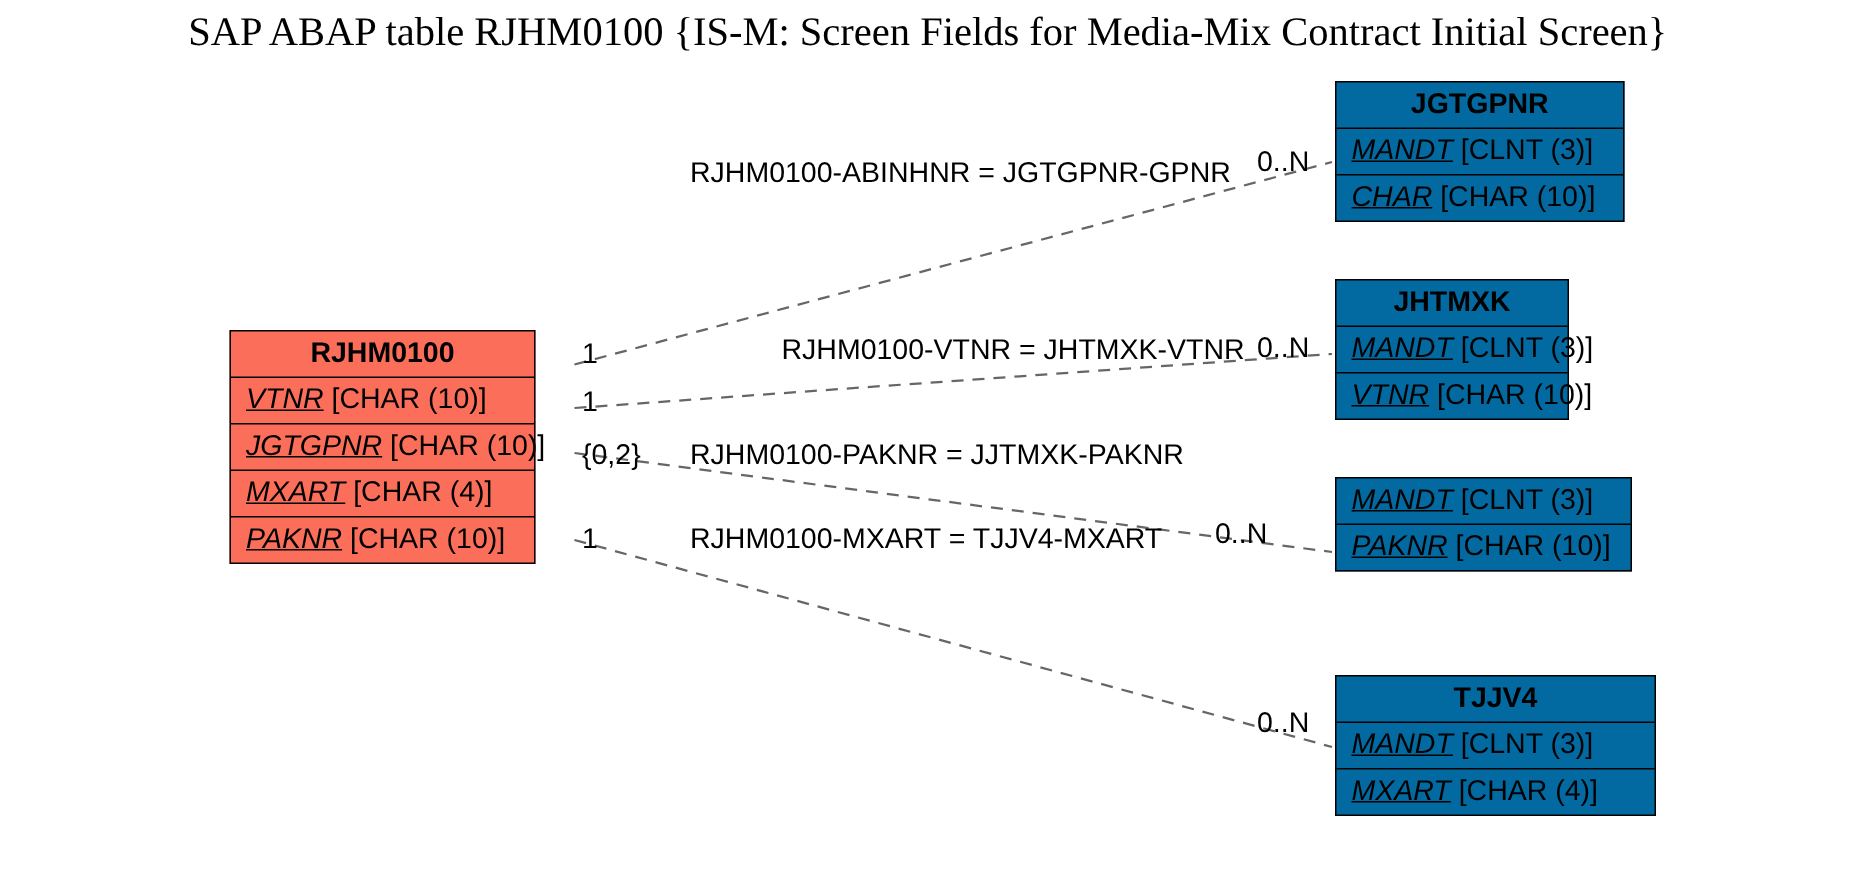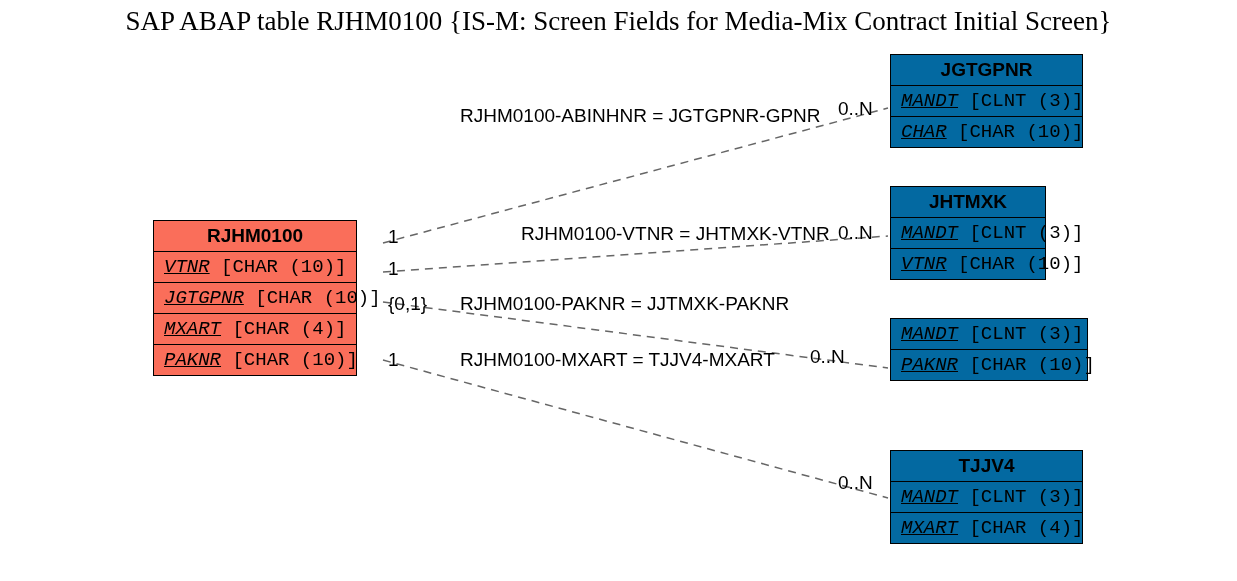--- a/index.html
+++ b/index.html
@@ -31,21 +31,20 @@
     font-weight: bold;
     text-align: center;
     padding: 4px 10px;
     border-bottom: 1px solid #000;
     white-space: nowrap;
   }
   .entity .row {
     padding: 4px 10px;
     border-bottom: 1px solid #000;
     white-space: nowrap;
-    font-family: Liberation Mono, monospace;
   }
   .entity .row:last-child {
     border-bottom: none;
   }
   .entity .fk {            
     font-style: italic;
     text-decoration: underline;
   }
   .main-entity { background: #fa6e5a; }
   .ref-entity  { background: #0369a1; }
@@ -120,21 +119,21 @@
   <div class="row">
     <span class="fk">MANDT</span>
     <span>[CLNT (3)]</span>
   </div>
   <div class="row">
     <span class="fk">PAKNR</span>
     <span>[CHAR (10)]</span>
   </div>
 </div>
 
-<div class="entity ref-entity" style="left:890px; top:450px; width:193px;">
+<div class="entity ref-entity" style="left:890px; top:450px; width:214px;">
   <div class="hdr">TJJV4</div>
   <div class="row">
     <span class="fk">MANDT</span>
     <span>[CLNT (3)]</span>
   </div>
   <div class="row">
     <span class="fk">MXART</span>
     <span>[CHAR (4)]</span>
   </div>
 </div>
@@ -146,19 +145,19 @@
   <line x1="383" y1="360" x2="888" y2="498"></line>
 </svg>
 
 <div class="floating-label" style="left:460px; top:105px;">RJHM0100-ABINHNR = JGTGPNR-GPNR</div>
 <div class="floating-label" style="left:473px; top:223px;margin-left:48px;">RJHM0100-VTNR = JHTMXK-VTNR</div>
 <div class="floating-label" style="left:460px; top:293px;">RJHM0100-PAKNR = JJTMXK-PAKNR</div>
 <div class="floating-label" style="left:460px; top:349px;">RJHM0100-MXART = TJJV4-MXART</div>
 
 <div class="floating-label" style="left:388px; top:226px;">1</div>
 <div class="floating-label" style="left:388px; top:258px;">1</div>
-<div class="floating-label" style="left:388px; top:293px;">{0,1}</div>
+<div class="floating-label" style="left:388px; top:293px;">{0,2}</div>
 <div class="floating-label" style="left:388px; top:349px;">1</div>
 
 <div class="floating-label" style="left:838px; top:98px;">0..N</div>
 <div class="floating-label" style="left:838px; top:222px;">0..N</div>
 <div class="floating-label" style="left:810px; top:346px;">0..N</div>
 <div class="floating-label" style="left:838px; top:472px;">0..N</div>
 
 </body></html>

